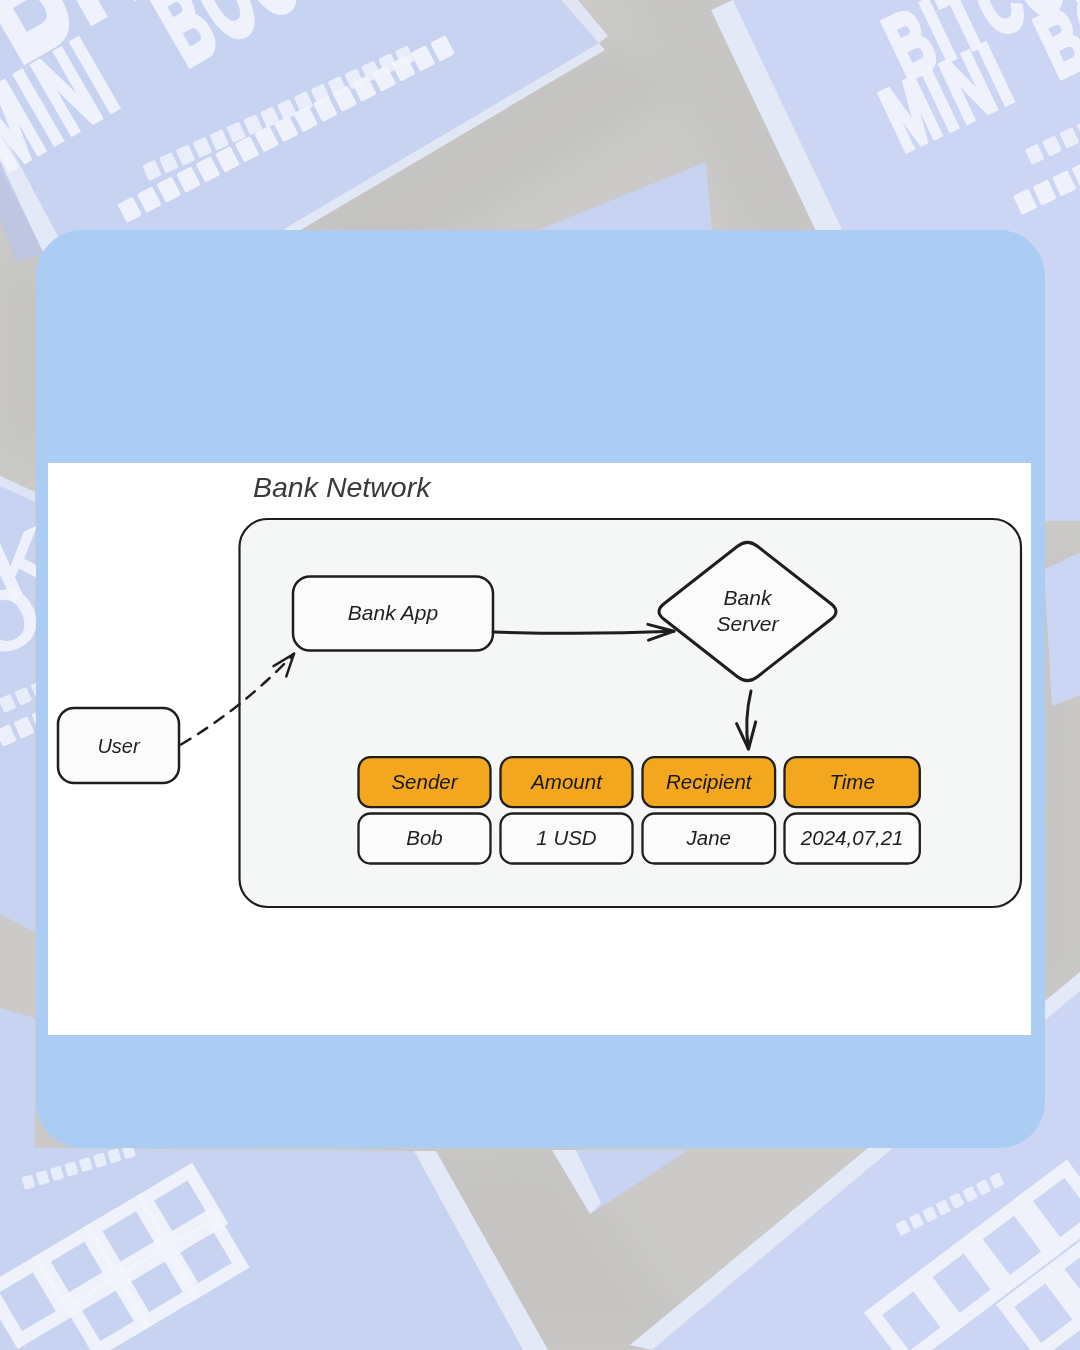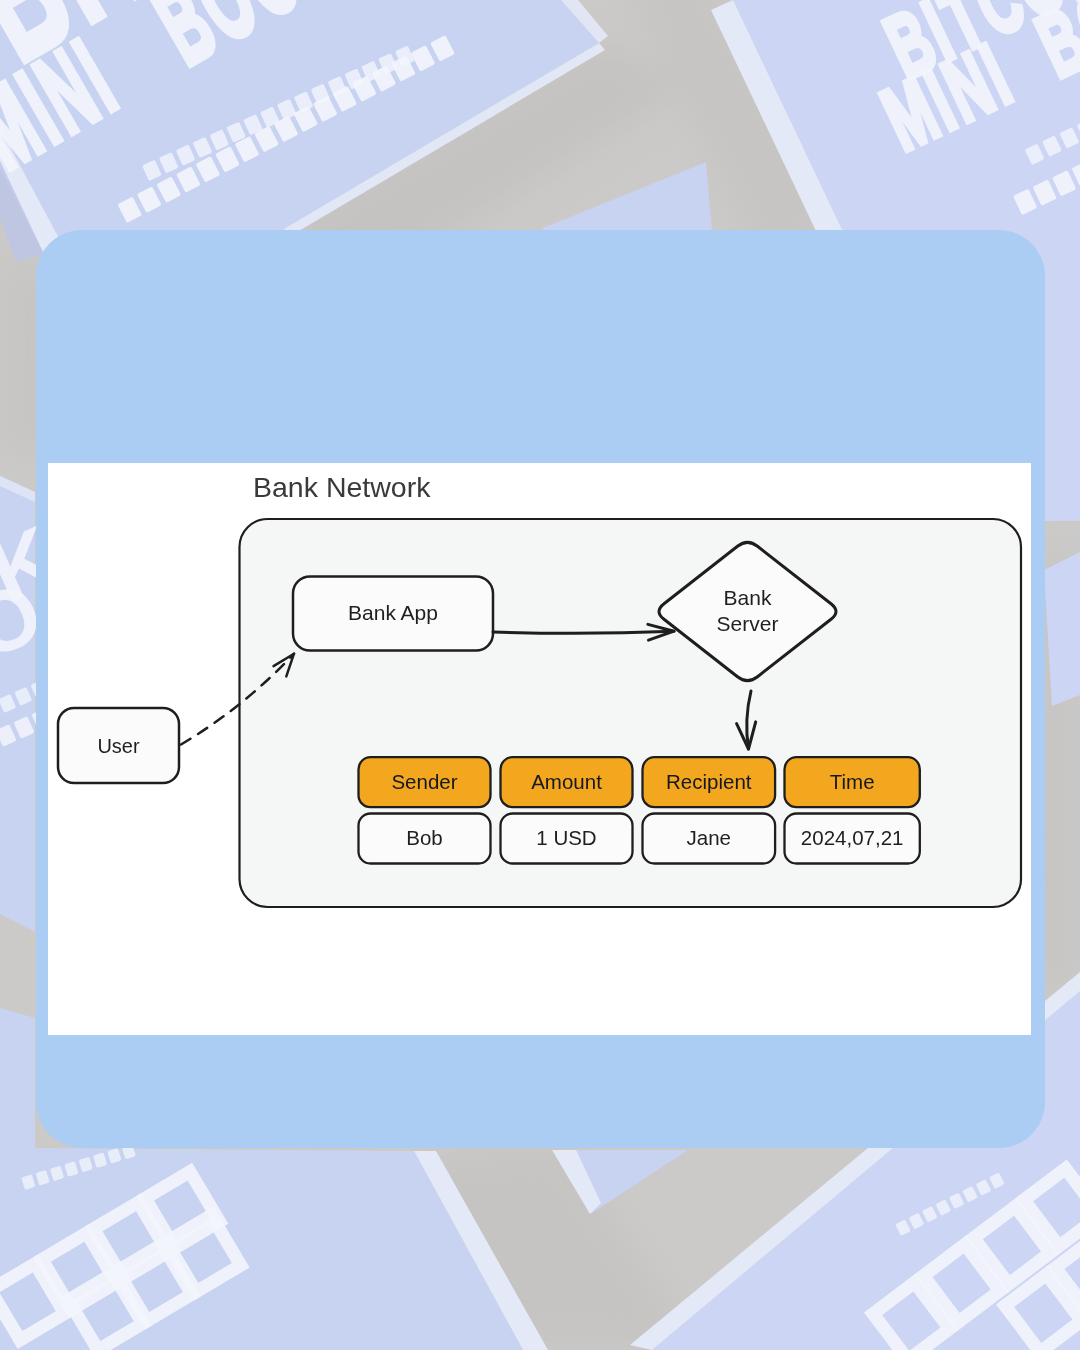--- a/index.html
+++ b/index.html
@@ -1,18 +1,18 @@
 <!DOCTYPE html>
 <html><head>
 <meta charset="utf-8">
 <style>
   html,body{margin:0;padding:0;}
   body{width:1080px;height:1350px;overflow:hidden;position:relative;background:#cbcac8;font-family:'Liberation Sans', sans-serif;}
   .card{position:absolute;left:35.5px;top:230px;width:1009px;height:918px;background:#abcdf3;border-radius:46px;}
-  .panel{position:absolute;left:48px;top:463px;width:983px;height:572px;background:#ffffff;}
+  .panel{position:absolute;left:48px;top:463px;width:983px;height:572px;background:#ffffff;font-style:italic;}
 </style>
 </head>
 <body>
 <svg width="1080" height="1350" style="position:absolute;left:0;top:0">
 <defs>
 <filter id="blur18" x="-40%" y="-40%" width="180%" height="180%">
         <feGaussianBlur stdDeviation="18"></feGaussianBlur>
       </filter>
 </defs>
 <rect width="1080" height="1350" fill="#cbcac8"></rect>

